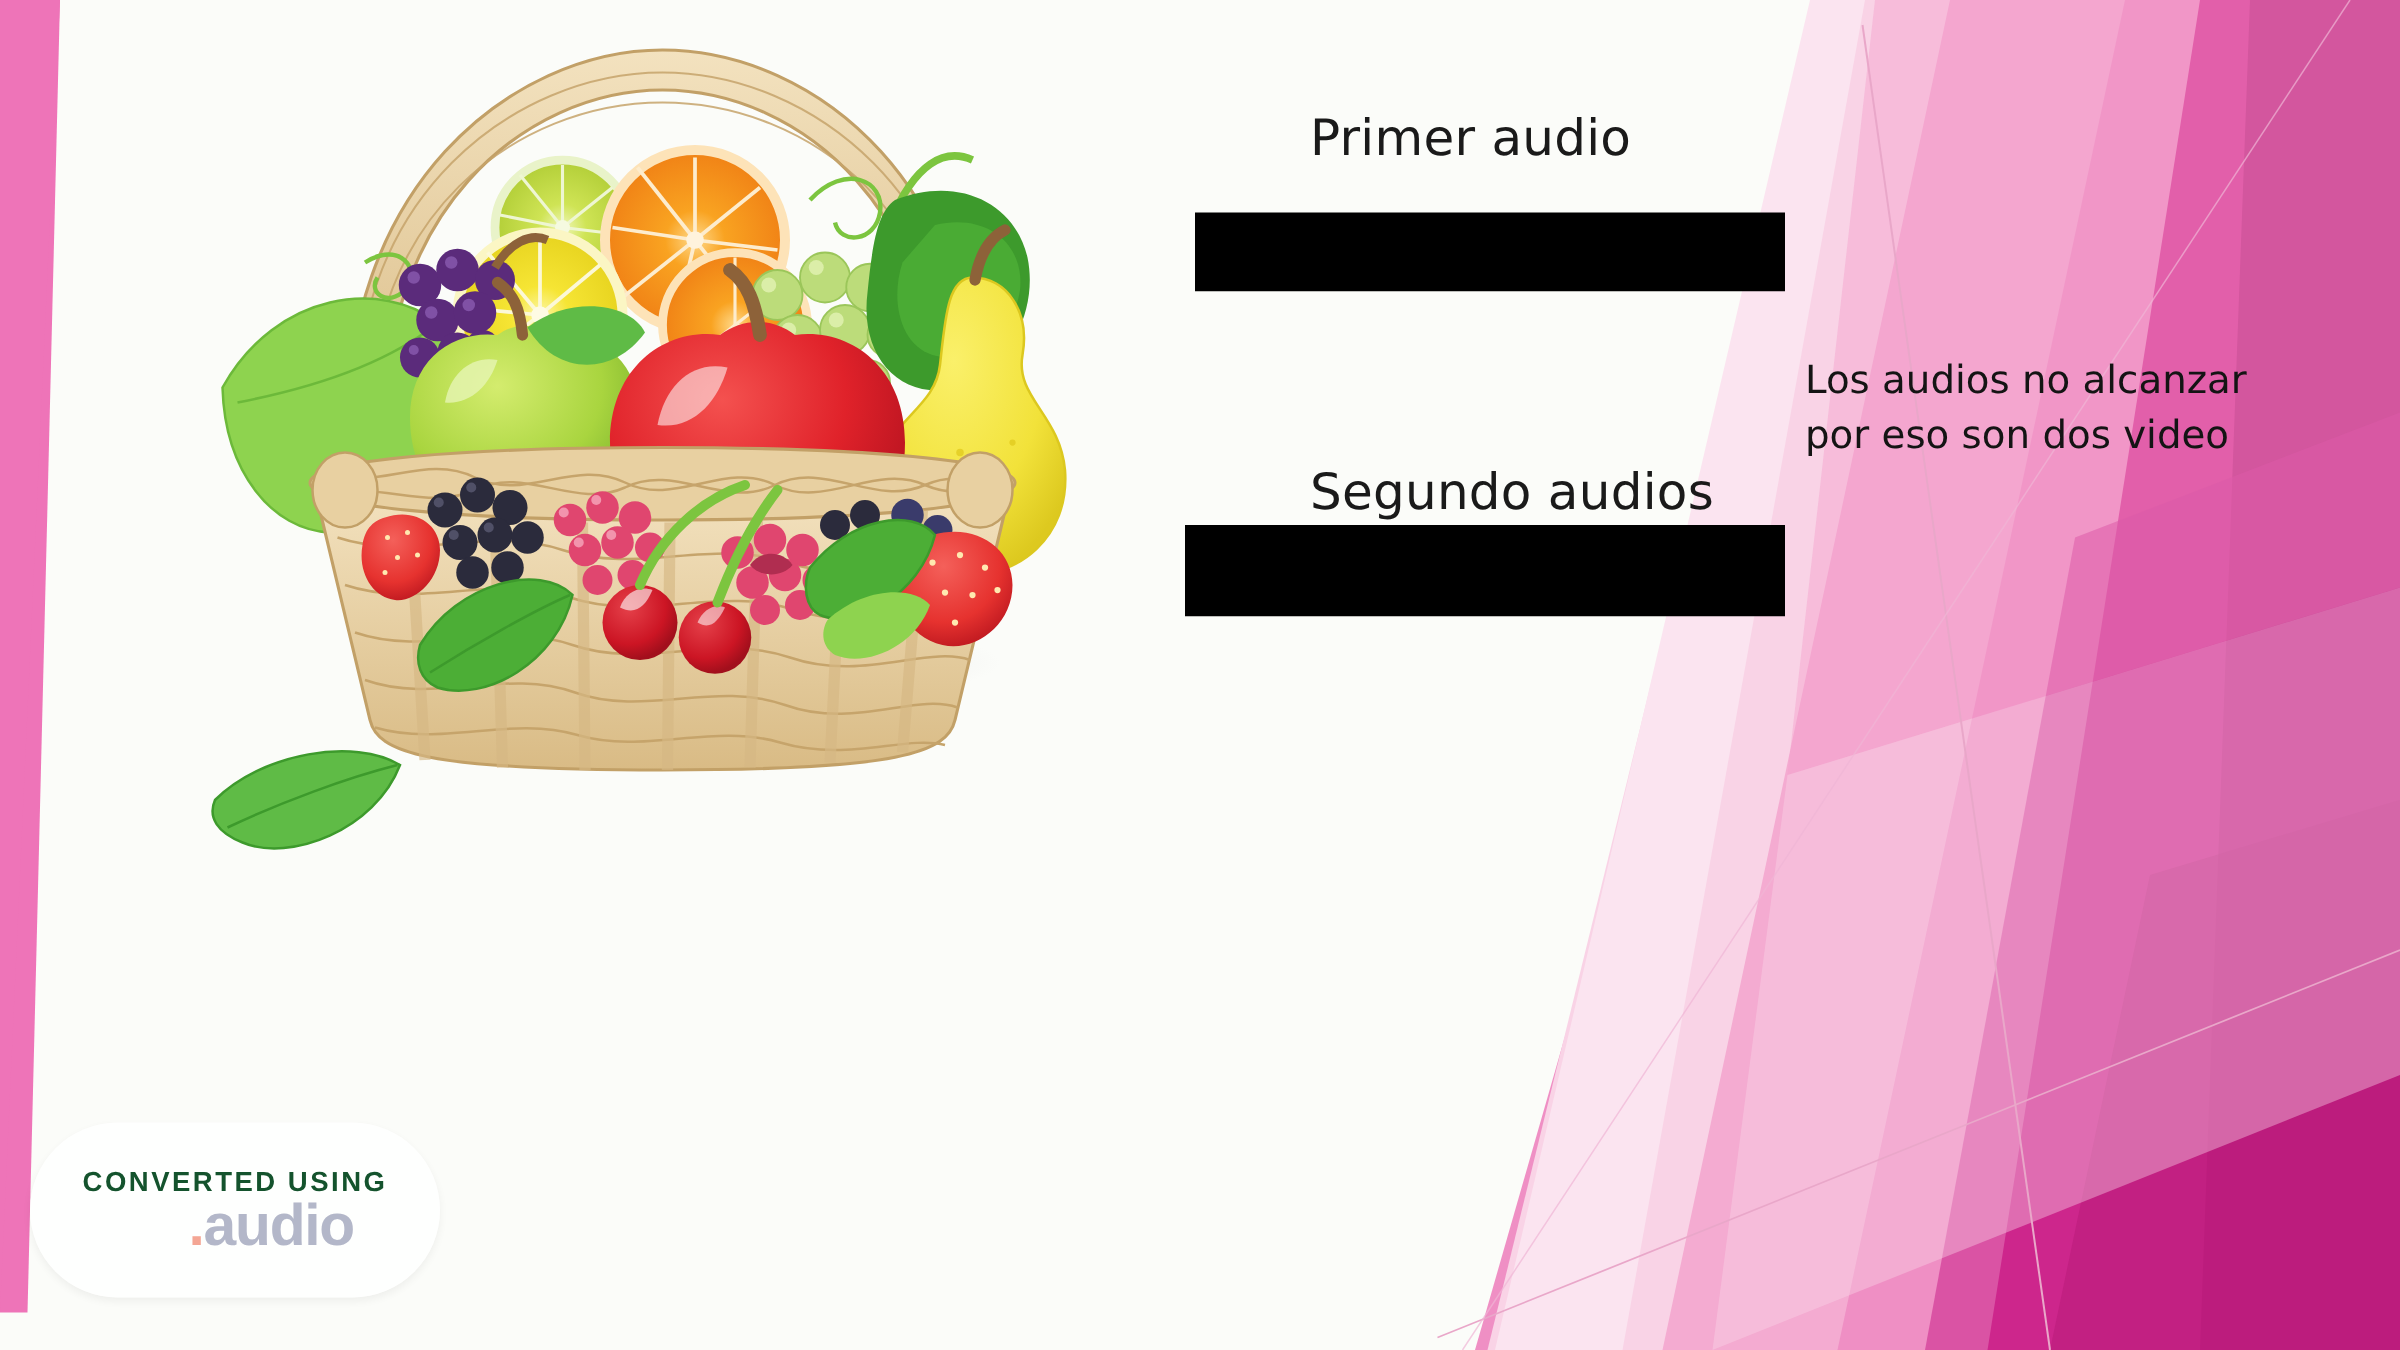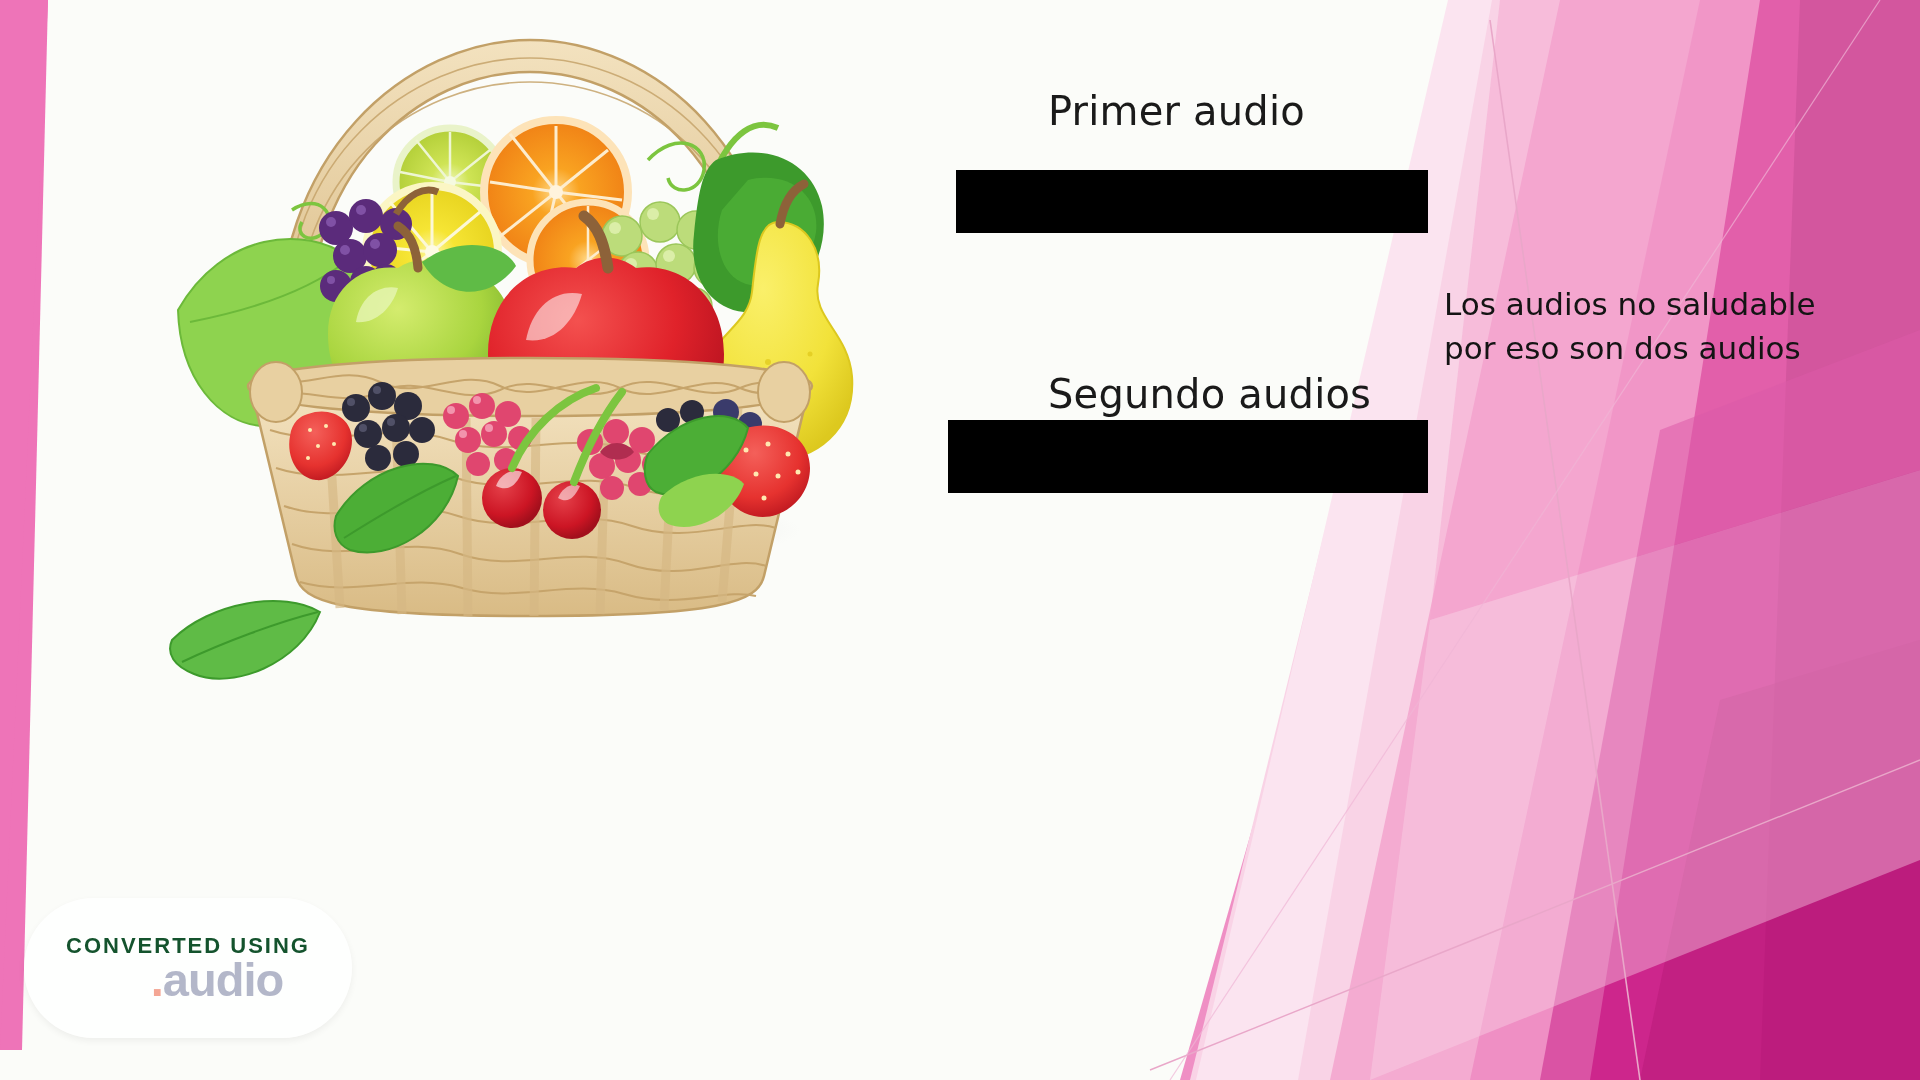--- a/index.html
+++ b/index.html
@@ -471,22 +471,22 @@
     </svg>
   </div>
 
   <div class="audio-label" id="label-primer">Primer audio</div>
   <div class="audio-bar" id="audio-bar-1"></div>
 
   <div class="audio-label" id="label-segundo">Segundo audios</div>
   <div class="audio-bar" id="audio-bar-2"></div>
 
   <div id="note-text">
-    <span>Los audios no saludable</span>
-    <span>por eso son dos audios</span>
+    <span>Los audios no alcanzar</span>
+    <span>por eso son dos video</span>
   </div>
 
 
   <div id="watermark">
     <div id="wm-kicker">CONVERTED USING</div>
     <div id="wm-suffix-row">
       <span id="wm-dot">.</span><span>audio</span>
     </div>
   </div>
 

